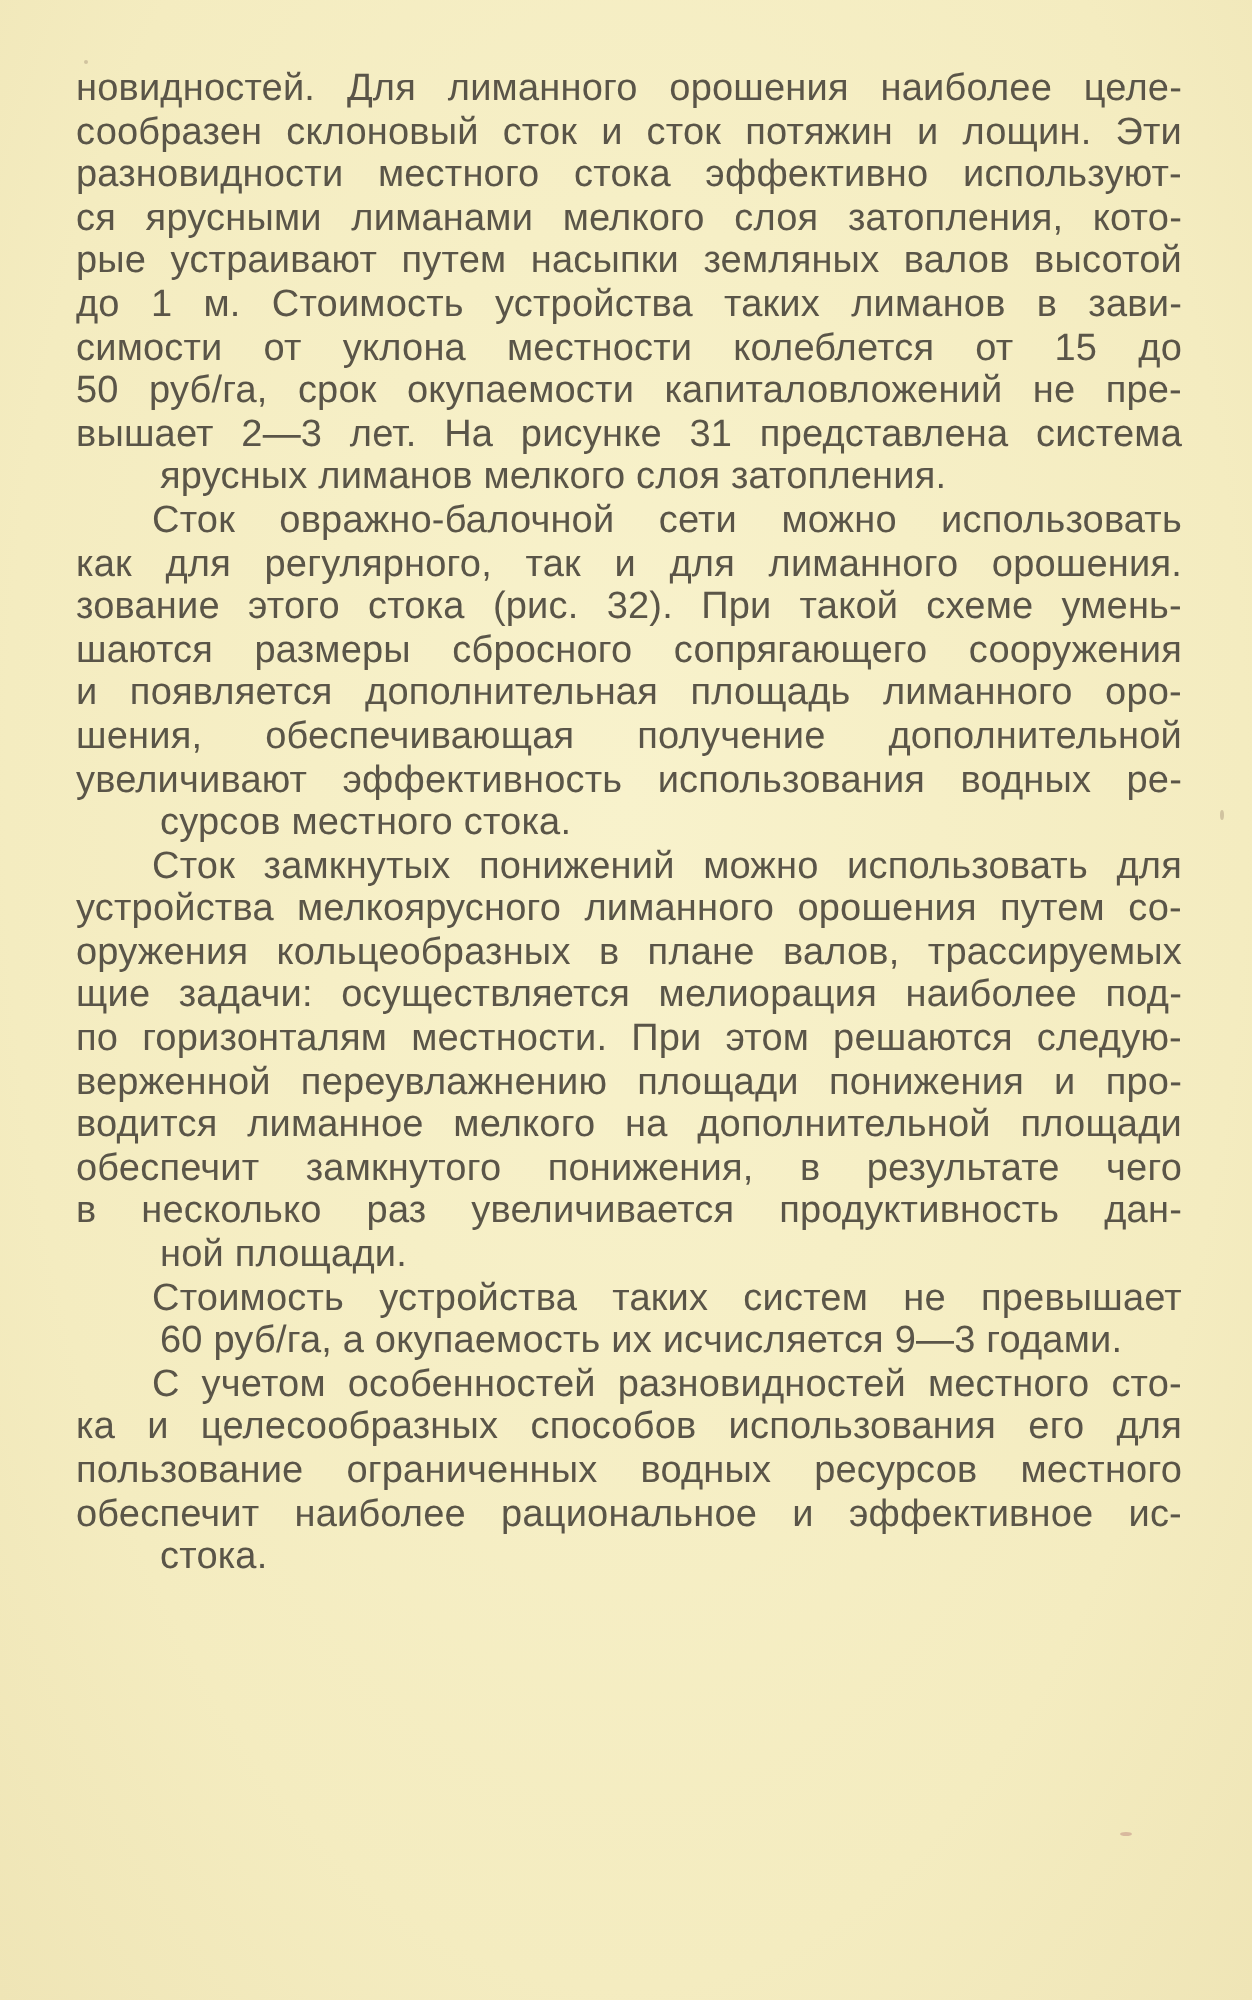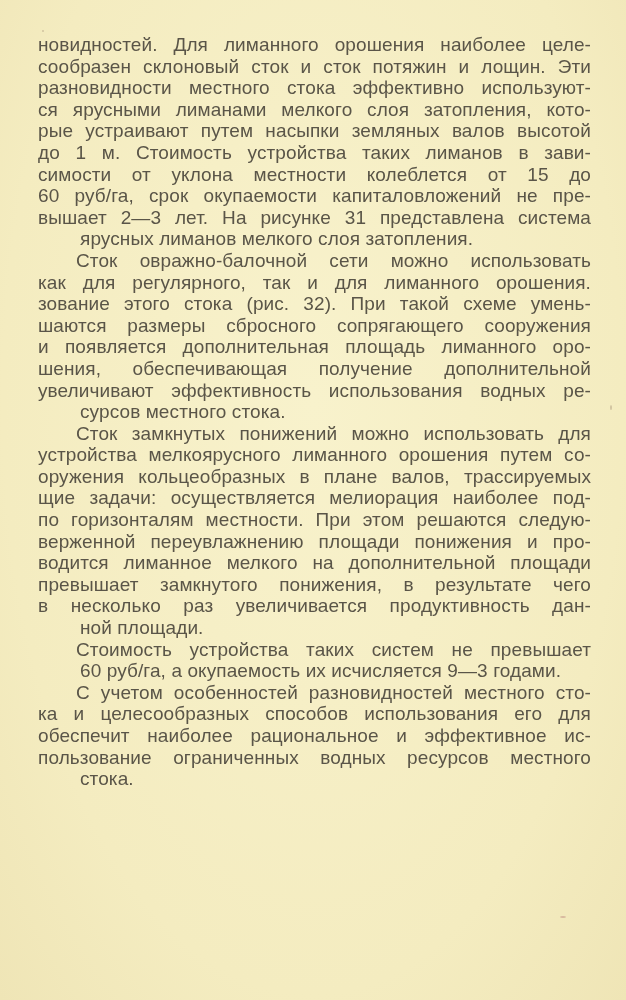--- a/index.html
+++ b/index.html
@@ -28,21 +28,21 @@
 
 <div class="page" id="page">
     <div>
       <span class="line">новидностей. Для лиманного орошения наиболее целе-</span>
       <span class="line">сообразен склоновый сток и сток потяжин и лощин. Эти</span>
       <span class="line">разновидности местного стока эффективно используют-</span>
       <span class="line">ся ярусными лиманами мелкого слоя затопления, кото-</span>
       <span class="line">рые устраивают путем насыпки земляных валов высотой</span>
       <span class="line">до 1 м. Стоимость устройства таких лиманов в зави-</span>
       <span class="line">симости от уклона местности колеблется от 15 до</span>
-      <span class="line">60 руб/га, срок окупаемости капиталовложений не пре-</span>
+      <span class="line">50 руб/га, срок окупаемости капиталовложений не пре-</span>
       <span class="line">вышает 2—3 лет. На рисунке 31 представлена система</span>
       <span class="line last">ярусных лиманов мелкого слоя затопления.</span>
     </div>
     <div>
       <span class="line indent">Сток овражно-балочной сети можно использовать</span>
       <span class="line">как для регулярного, так и для лиманного орошения.</span>
       <span class="line">зование этого стока (рис. 32). При такой схеме умень-</span>
       <span class="line">шаются размеры сбросного сопрягающего сооружения</span>
       <span class="line">и появляется дополнительная площадь лиманного оро-</span>
       <span class="line">шения, обеспечивающая получение дополнительной</span>
@@ -50,32 +50,32 @@
       <span class="line last">сурсов местного стока.</span>
     </div>
     <div>
       <span class="line indent">Сток замкнутых понижений можно использовать для</span>
       <span class="line">устройства мелкоярусного лиманного орошения путем со-</span>
       <span class="line">оружения кольцеобразных в плане валов, трассируемых</span>
       <span class="line">щие задачи: осуществляется мелиорация наиболее под-</span>
       <span class="line">по горизонталям местности. При этом решаются следую-</span>
       <span class="line">верженной переувлажнению площади понижения и про-</span>
       <span class="line">водится лиманное мелкого на дополнительной площади</span>
-      <span class="line">превышает замкнутого понижения, в результате чего</span>
+      <span class="line">обеспечит замкнутого понижения, в результате чего</span>
       <span class="line">в несколько раз увеличивается продуктивность дан-</span>
       <span class="line last">ной площади.</span>
     </div>
     <div>
       <span class="line indent">Стоимость устройства таких систем не превышает</span>
       <span class="line last">60 руб/га, а окупаемость их исчисляется 9—3 годами.</span>
     </div>
     <div>
       <span class="line indent">С учетом особенностей разновидностей местного сто-</span>
       <span class="line">ка и целесообразных способов использования его для</span>
+      <span class="line">пользование ограниченных водных ресурсов местного</span>
       <span class="line">обеспечит наиболее рациональное и эффективное ис-</span>
-      <span class="line">пользование ограниченных водных ресурсов местного</span>
       <span class="line last">стока.</span>
     </div>
   </div>
 
 <div class="speck" style="left:610px;top:405px;width:2px;height:5px;"></div>
 <div class="speck" style="left:560px;top:916px;width:6px;height:2px;background:#c79a8a;"></div>
 <div class="speck" style="left:42px;top:30px;width:2px;height:2px;"></div>
 
 </body></html>

